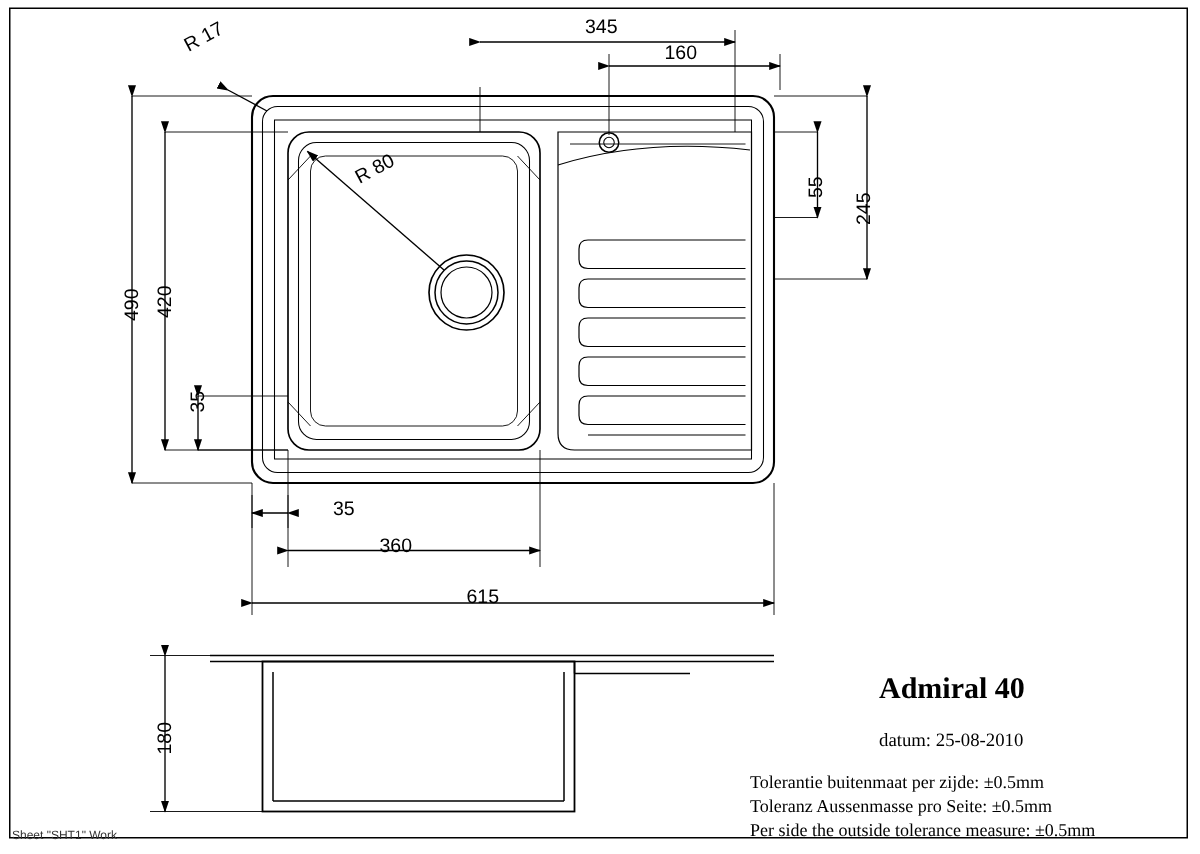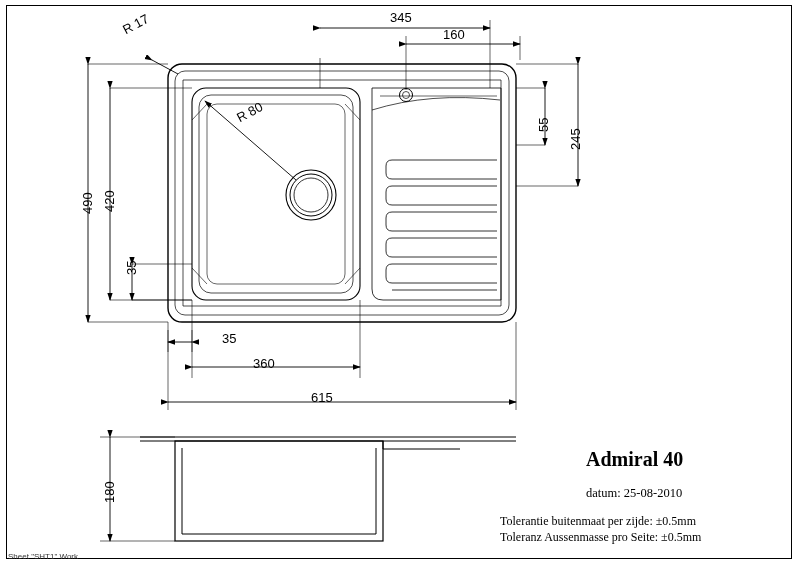--- a/index.html
+++ b/index.html
@@ -151,16 +151,17 @@
   <div class="txt dim rot" style="left:102px;top:503px;">180</div>
 
   <div class="txt dim" style="left:120px;top:24px;transform:rotate(-28deg);transform-origin:0 0;">R 17</div>
   <div class="txt dim" style="left:234px;top:112px;transform:rotate(-28deg);transform-origin:0 0;">R 80</div>
 
   <div class="txt title" style="left:586px;top:448px;">Admiral 40</div>
   <div class="txt meta" style="left:586px;top:486px;">datum: 25-08-2010</div>
 
   <div class="txt tol" style="left:500px;top:514px;">Tolerantie buitenmaat per zijde: ±0.5mm</div>
   <div class="txt tol" style="left:500px;top:530px;">Toleranz Aussenmasse pro Seite: ±0.5mm</div>
+  <div class="txt tol" style="left:500px;top:546px;">Per side the outside tolerance measure: ±0.5mm</div>
 
   <div class="txt foot" style="left:8px;top:552px;">Sheet "SHT1" Work</div>
 
 </div>
 
 </body></html>

